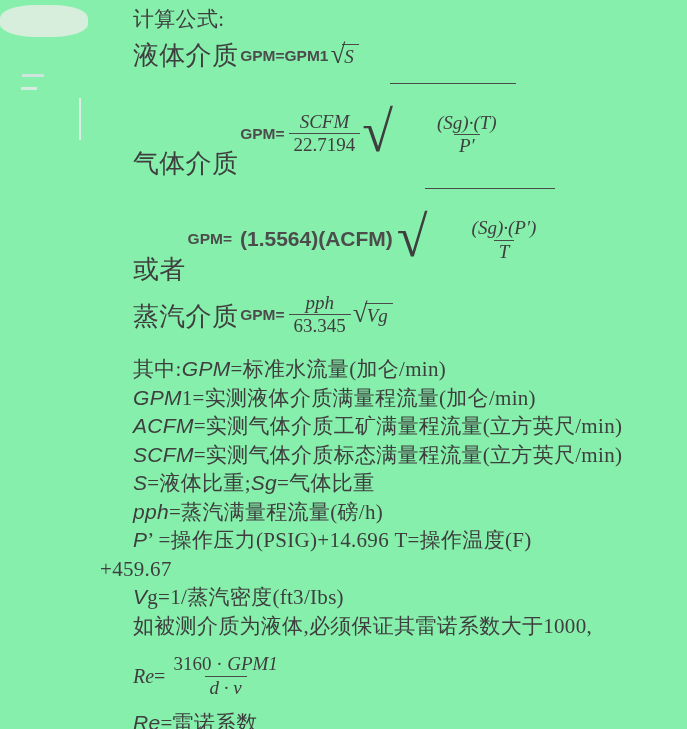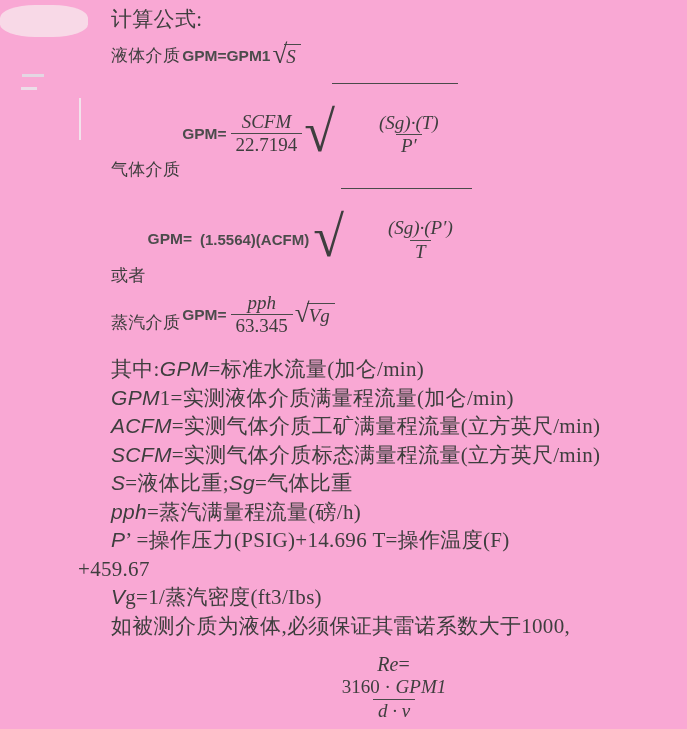--- a/index.html
+++ b/index.html
@@ -9,23 +9,23 @@
   body {
     width: 687px; height: 729px;
     overflow: hidden;
     position: relative;
     font-family: "Liberation Serif", "DejaVu Serif", serif;
     color: #3e3e3e;
   }
   .page {
     position: relative;
     width: 687px; height: 729px;
-    padding: 3px 10px 0 78px;
+    padding: 3px 10px 0 100px;
     box-sizing: border-box;
-    background: #f9a8d4;
+    background: #86efac;
     filter: blur(0.3px);
   }
   
   .smudge-pink {
     position: absolute; left: 0; top: 5px;
     width: 88px; height: 32px;
     background: #f8eeef; border-radius: 40%;
     opacity: .7;
   }
   .mark-a { position: absolute; left: 22px; top: 74px; width: 22px; height: 3px; background: #dfe2e6; opacity: .8; }
@@ -42,30 +42,30 @@
   .seg-it { font-style: italic; font-family: Liberation Sans, sans-serif; }
   .seg-cn { font-style: normal; }
   .it { font-style: italic; }
 
   
   .frow {
     display: flex;
     align-items: center;
     white-space: pre;
   }
-  .flabel { font-size: 17px; letter-spacing: .3px; }
+  .flabel { font-size: 26px; letter-spacing: .3px; }
   .flabel.low { align-self: flex-end; margin-bottom: 4px; text-align: right; }
   .feq {
     font-family: "Liberation Sans", "DejaVu Sans", sans-serif;
     font-size: 15.5px; font-weight: 600; color: #4c4c4c;
     margin: 0 2px 0 2px;
   }
   .coef {
     font-family: "Liberation Sans", "DejaVu Sans", sans-serif;
-    font-size: 15px; font-weight: 600; color: #4c4c4c;
+    font-size: 21px; font-weight: 600; color: #4c4c4c;
     margin: 0 4px 0 6px;
   }
   .frac {
     display: inline-flex; flex-direction: column;
     align-items: center; text-align: center;
     font-size: 19px; line-height: 1.2;
     margin: 0 2px;
   }
   .frac .num { padding: 0 5px; }
   .frac .den { border-top: 1.6px solid #4a4a4a; padding: 0 5px; }
@@ -87,21 +87,21 @@
     padding: 2px 6px 1px 2px;
   }
   .sqrt.big .arg .frac { margin: 8px; }
 
   .mt-title { margin-top: 2px; }
   .mt-liquid { margin-top: 7px; height: 30px; }
   .mt-gas { margin-top: 12px; }
   .mt-or { margin-top: 3px; }
   .mt-steam { margin-top: 1px; }
   .mt-defs { margin-top: 17px; }
-  .mt-re { margin-top: 13px; margin-bottom: 9px; flex-direction: column; }
+  .mt-re { margin-top: 13px; margin-bottom: 9px; }
 
   .relhs { font-size: 20px; margin-right: 1px; }
 </style>
 </head>
 <body>
 
 <div class="page">
 
   <div class="smudge-pink"></div>
   <div class="mark-a"></div>

